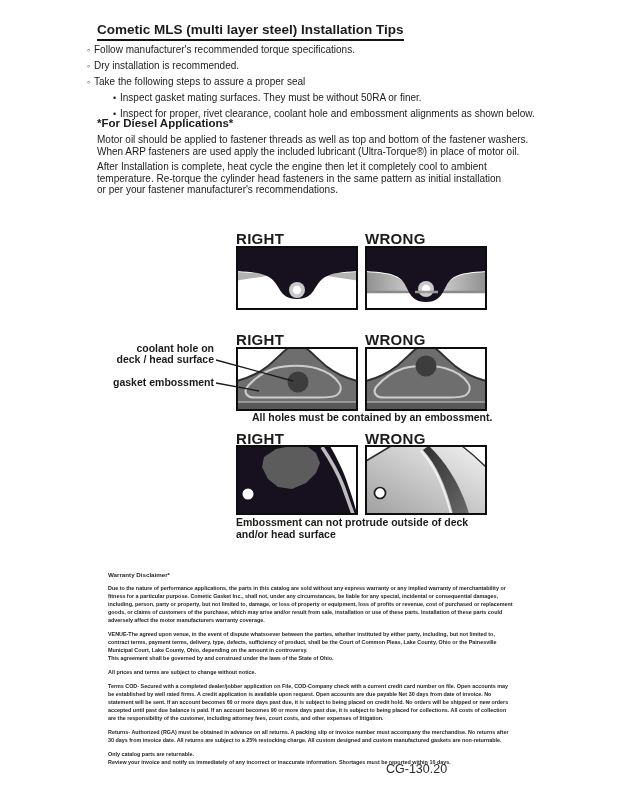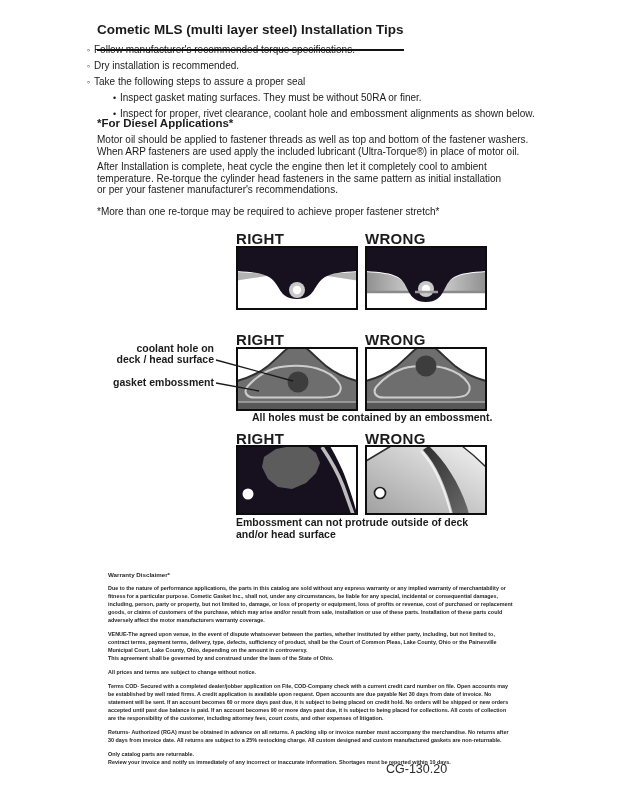--- a/index.html
+++ b/index.html
@@ -1,19 +1,19 @@
 <!DOCTYPE html>
 <html><head>
 <meta charset="utf-8">
 <style>
   html,body{margin:0;padding:0;background:#ffffff;}
   #page{position:relative;width:618px;height:800px;background:#ffffff;overflow:hidden;
         font-family:"Liberation Sans",sans-serif;color:#1b1b1b;}
   .abs{position:absolute;}
-  .title{font-size:13.5px;font-weight:bold;border-bottom:2px solid #131313;padding-bottom:12px;white-space:nowrap;}
+  .title{font-size:13.5px;font-weight:bold;border-bottom:2px solid #131313;padding-bottom:2px;white-space:nowrap;}
   .bullets{font-size:10px;line-height:15px;}
   .brow{display:flex;align-items:baseline;}
   .bmark{width:7px;font-size:9px;}
   .srow{display:flex;align-items:baseline;margin-left:26px;}
   .smark{width:7px;font-size:9px;}
   .h2{font-size:11.5px;font-weight:bold;}
   .para{font-size:10px;line-height:11.5px;white-space:pre-line;width:470px;}
   .dlabel{font-size:15px;font-weight:bold;letter-spacing:.3px;text-align:left;width:122px;}
   .dcap{font-size:10.5px;font-weight:bold;white-space:pre-line;line-height:12px;}
   .sidelabel{font-size:10.5px;font-weight:bold;line-height:10.5px;text-align:right;white-space:pre-line;width:102px;}
@@ -53,21 +53,20 @@
       <span>Inspect for proper, rivet clearance, coolant hole and embossment alignments as shown below.</span>
     </div>
   </div>
 
   <div class="abs h2" style="left:97px;top:117px;">*For Diesel Applications*</div>
   <div class="abs para" style="left:97px;top:134px;">Motor oil should be applied to fastener threads as well as top and bottom of the fastener washers.
 When ARP fasteners are used apply the included lubricant (Ultra-Torque®) in place of motor oil.</div>
   <div class="abs para" style="left:97px;top:161px;">After Installation is complete, heat cycle the engine then let it completely cool to ambient
 temperature. Re-torque the cylinder head fasteners in the same pattern as initial installation
 or per your fastener manufacturer's recommendations.</div>
-  <div class="abs para" style="left:97px;top:206px;">*More than one re-torque may be required to achieve proper fastener stretch*</div>
 
   <div class="abs dlabel" style="left:236px;top:230px;">RIGHT</div>
   <div class="abs dlabel" style="left:365px;top:230px;">WRONG</div>
 
   <div class="panel" style="left:236px;top:246px;">
     <svg width="122" height="64" viewBox="0 0 122 64">
       <rect x="1" y="1" width="120" height="62" fill="#ffffff"></rect>
       <polygon points="1,26 40,28.5 1,34.5" fill="#b3b3b3"></polygon>
       <polygon points="121,26 82,28.5 121,34.5" fill="#b3b3b3"></polygon>
       <path d="M1,1 H121 V25 C106,26 96,27 89,31 C77,38 80,53 61,53 C42,53 45,38 33,31 C26,27 16,26 1,25 Z" fill="#17101f"></path>

